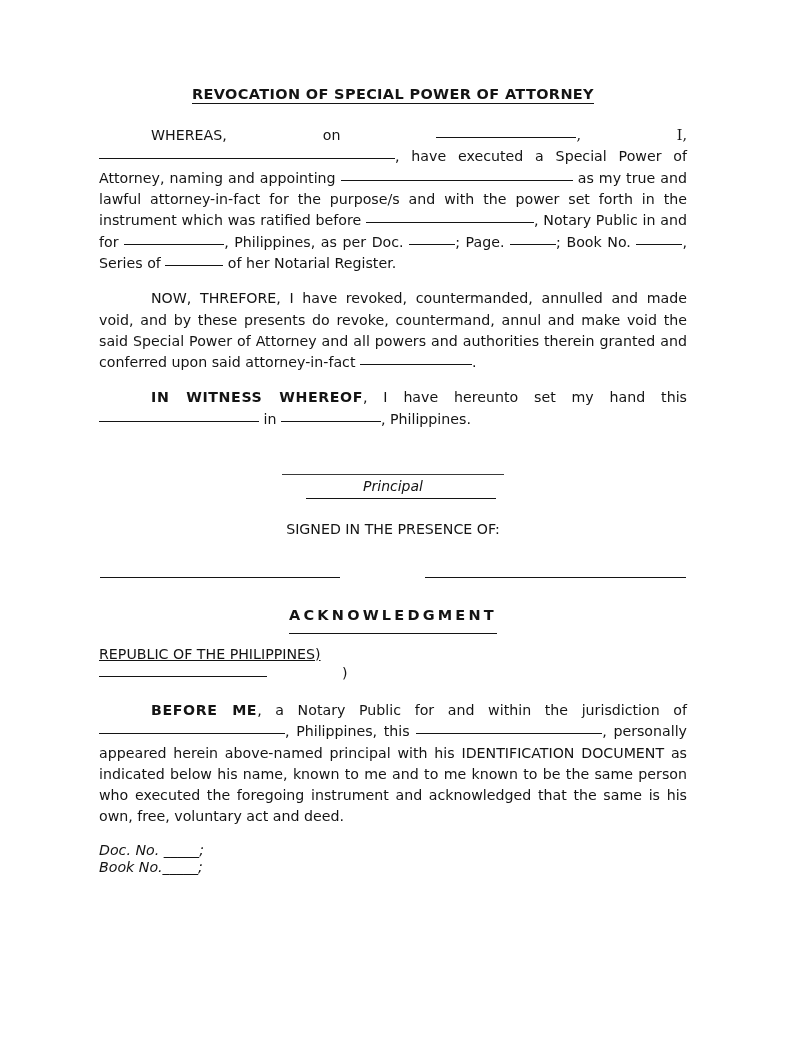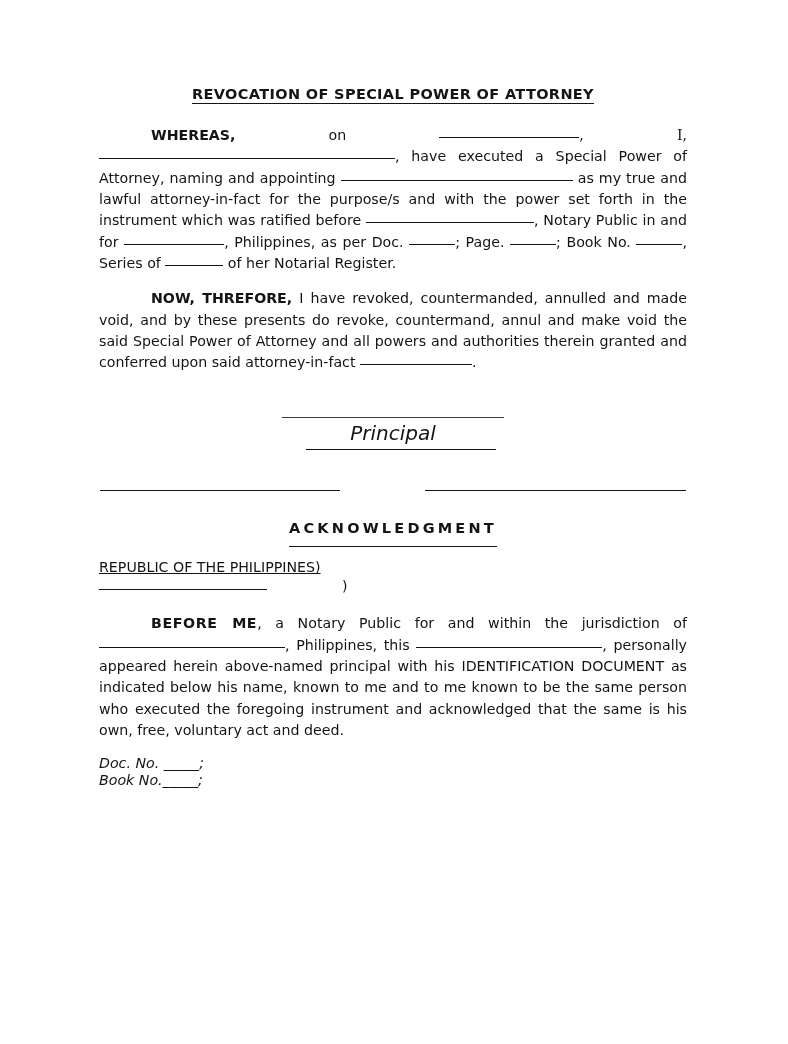--- a/index.html
+++ b/index.html
@@ -40,21 +40,21 @@
 
   
   p.body {
     margin: 0 0 14px 0;
     font-size: 14.2px;
     line-height: 21.3px;
     text-align: justify;
     text-justify: inter-word;
   }
   p.indent { text-indent: 52px; }
-  .b { font-weight: bold; }
+  .b { font-weight: normal; }
   .bsp { font-weight: bold; letter-spacing: 0.6px; }
   .serif-i { font-family: "DejaVu Serif", serif; font-style: normal; }
 
   
   .blank {
     display: inline-block;
     border-bottom: 1.4px solid #141414;
     vertical-align: 2px;
     height: 12px;
   }
@@ -80,21 +80,21 @@
   .sig-block {
     margin-top: 44px;
     text-align: center;
   }
   .sig-rule-principal {
     width: 222px;
     margin: 0 auto 0 auto;
     border-top: 1.5px solid #3a3a3a;
   }
   .sig-caption {
-    font-size: 20px;
+    font-size: 14px;
     font-style: italic;
     margin-top: 3px;
     margin-bottom: 4px;
   }
   .sig-rule-second {
     width: 190px;
     margin: 0 auto;
     border-top: 1.5px solid #141414;
     position: relative;
     left: 8px;
@@ -173,25 +173,27 @@
 <div class="page">
   <div class="content">
 
     <h1 class="doc-title"><span class="tu">REVOCATION OF SPECIAL POWER OF ATTORNEY</span></h1>
 
 
     <p class="body indent"><span class="b">WHEREAS,</span><span> on </span><span class="blank w140"></span><span class="serif-i">, I, </span><span class="blank w296"></span><span>, have executed a Special Power of Attorney, naming and appointing </span><span class="blank w232"></span><span> as my true and lawful attorney-in-fact for the purpose/s and with the power set forth in the instrument which was ratified before </span><span class="blank w168"></span><span>, Notary Public in and for </span><span class="blank w100"></span><span>, Philippines, as per Doc. </span><span class="blank w46"></span><span>; Page. </span><span class="blank w46"></span><span>; Book No. </span><span class="blank w46"></span><span>, Series of </span><span class="blank w58"></span><span> of her Notarial Register.</span></p>
 
     <p class="body indent"><span class="b">NOW, THREFORE,</span><span> I have revoked, countermanded, annulled and made void, and by these presents do revoke, countermand, annul and make void the said Special Power of Attorney and all powers and authorities therein granted and conferred upon said attorney-in-fact </span><span class="blank w112"></span><span>.</span></p>
 
+    <p class="body indent"><span class="bsp">IN WITNESS WHEREOF</span><span>, I have hereunto set my hand this </span><span class="blank w160"></span><span> in </span><span class="blank w100"></span><span>, Philippines.</span></p>
 
     <div class="sig-block">
       <div class="sig-rule-principal"></div>
       <div class="sig-caption">Principal</div>
       <div class="sig-rule-second"></div>
+      <div class="presence">SIGNED IN THE PRESENCE OF:</div>
     </div>
 
     <div class="witness-row">
       <div class="witness-line-left"></div>
       <div class="witness-line-right"></div>
     </div>
 
     <div class="ack-head"><span class="tu">ACKNOWLEDGMENT</span></div>
 
     <div class="republic-line1">REPUBLIC OF THE PHILIPPINES)</div>

